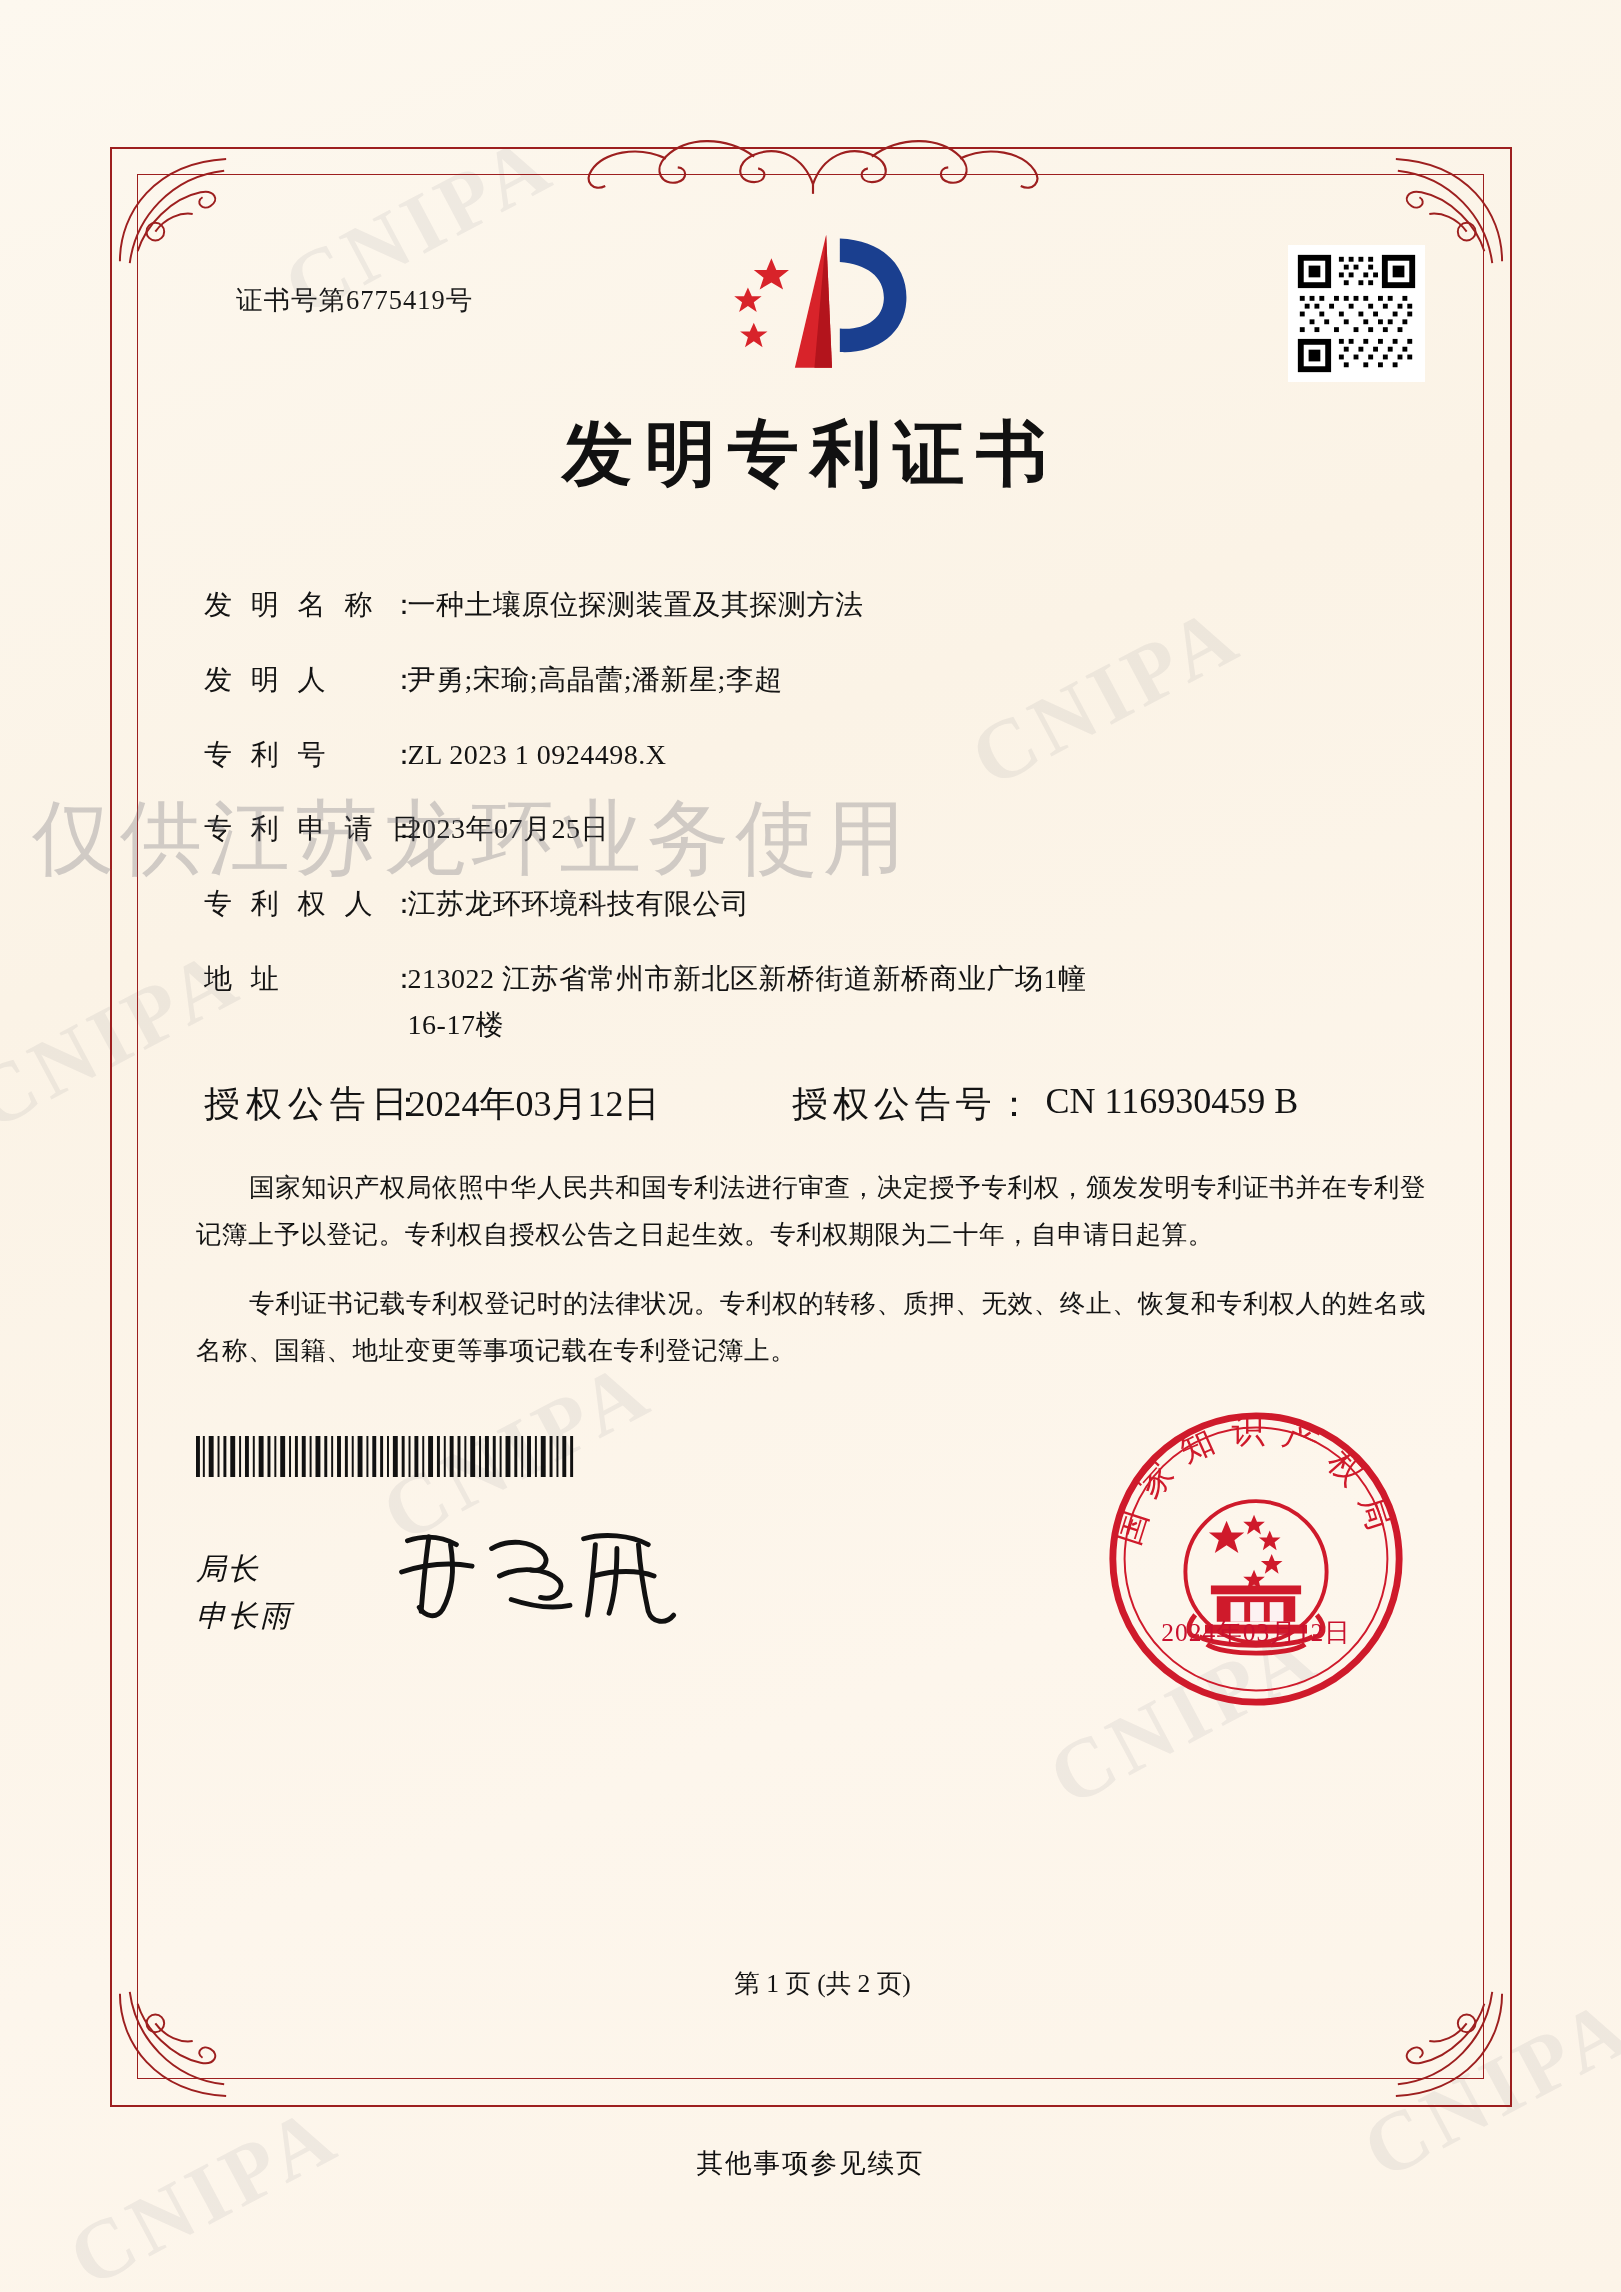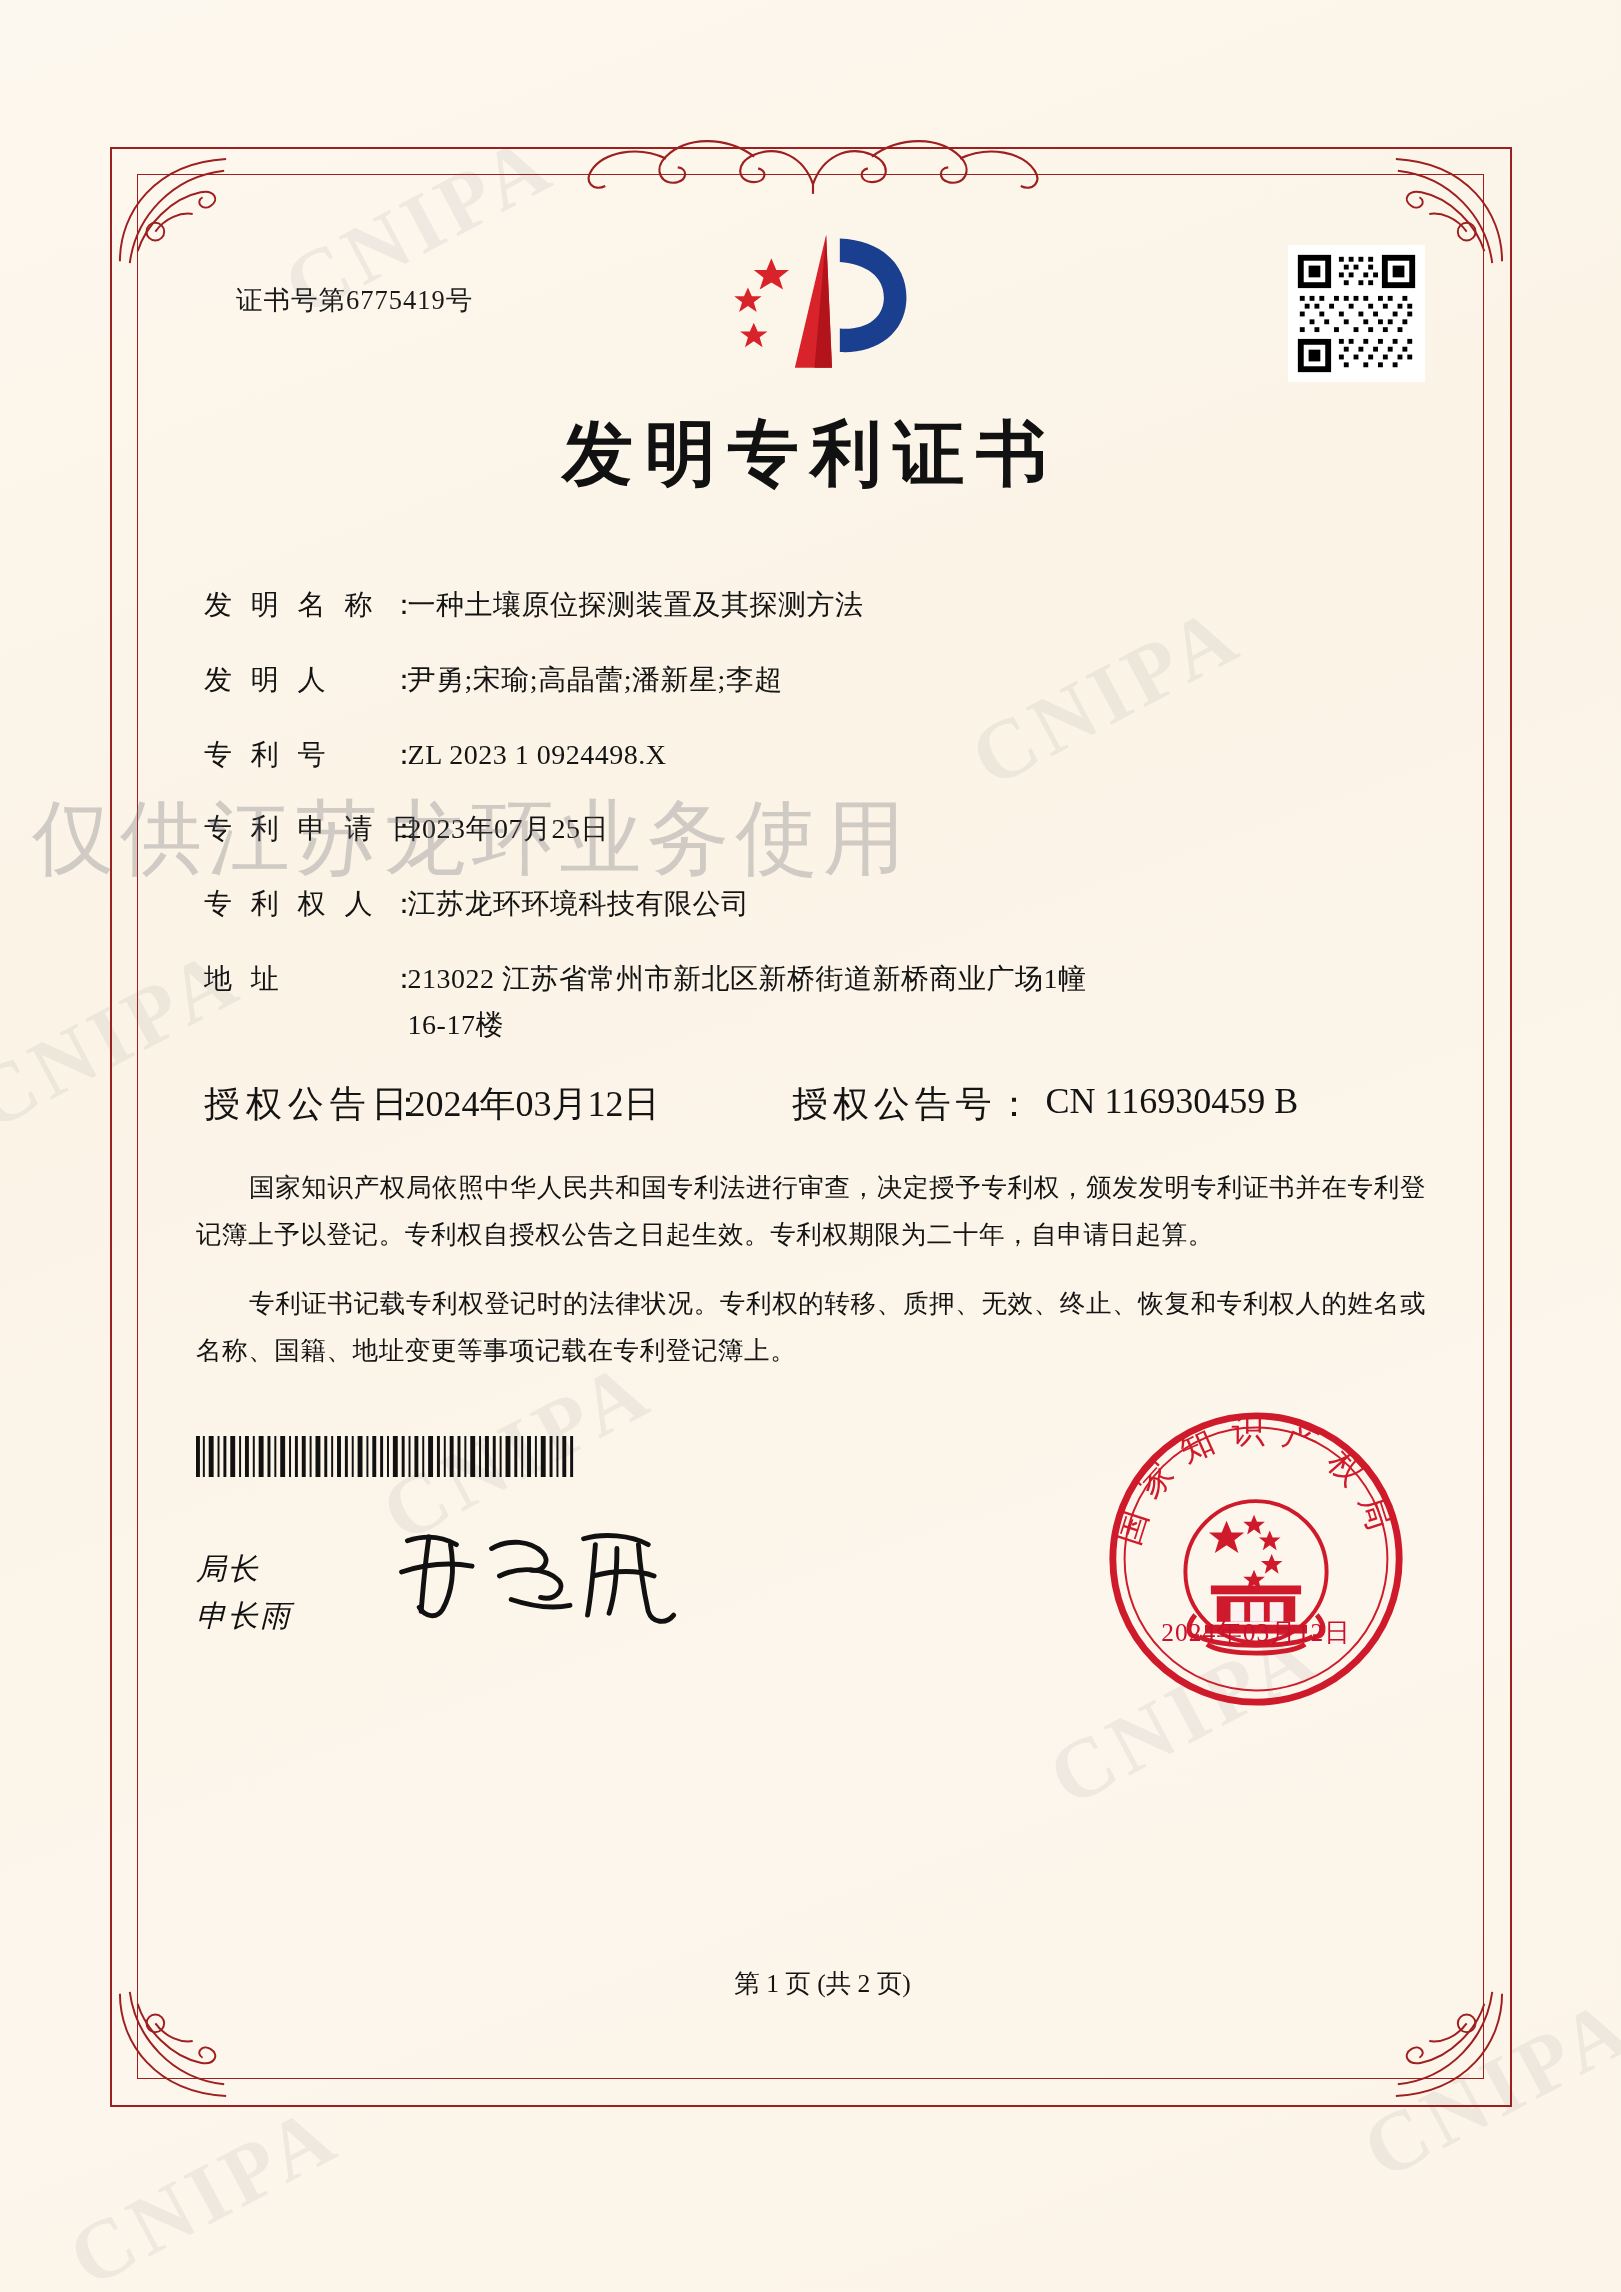--- a/index.html
+++ b/index.html
@@ -648,14 +648,15 @@
         </g>
       </svg>
     </div>
     <div class="seal-date">2024年03月12日</div>
 
     <div class="page-num">第 1 页 (共 2 页)</div>
   </div>
 
   <div class="wm-main">仅供江苏龙环业务使用</div>
 
+  <div class="footer-note">其他事项参见续页</div>
 </div>
 
 
 </body></html>

